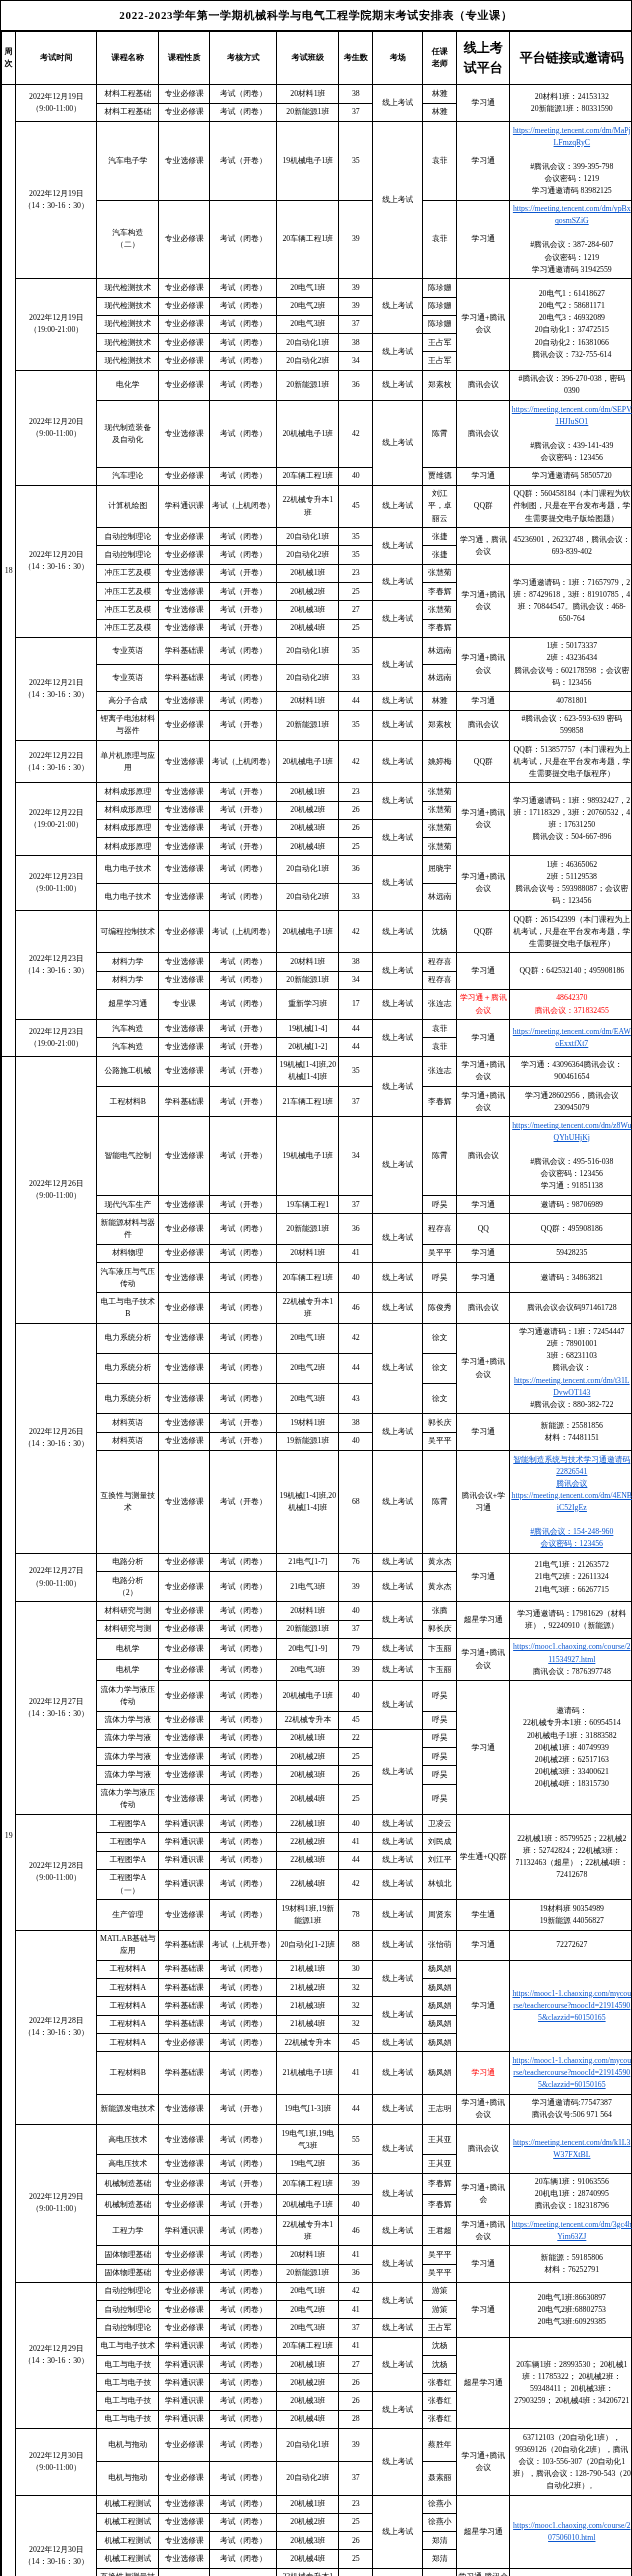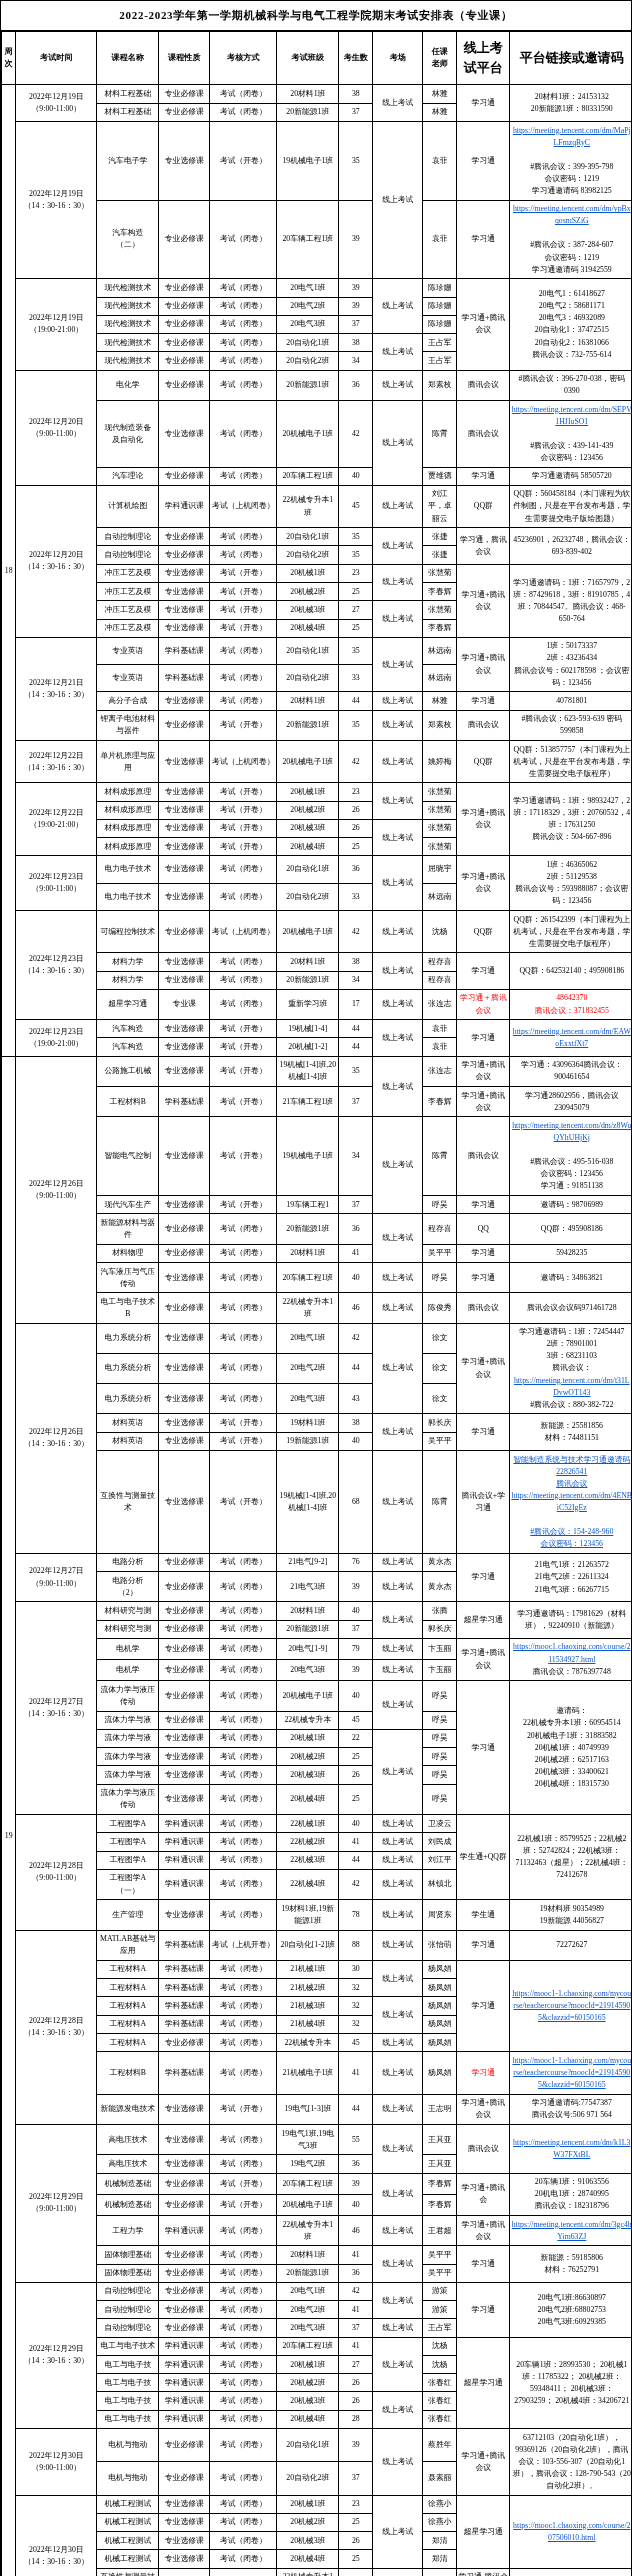--- a/index.html
+++ b/index.html
@@ -609,21 +609,21 @@
 
 #腾讯会议：154-248-960
 会议密码：123456</td>
         </tr>
         <tr>
           <td rowspan="2">2022年12月27日
 （9:00-11:00）</td>
           <td>电路分析</td>
           <td>专业必修课</td>
           <td>考试（闭卷）</td>
-          <td>21电气[9-2]</td>
+          <td>21电气[1-7]</td>
           <td>76</td>
           <td>线上考试</td>
           <td>黄永杰</td>
           <td rowspan="2">学习通</td>
           <td rowspan="2">21电气1班：21263572
 21电气2班：22611324
 21电气3班：66267715</td>
         </tr>
         <tr>
           <td>电路分析

